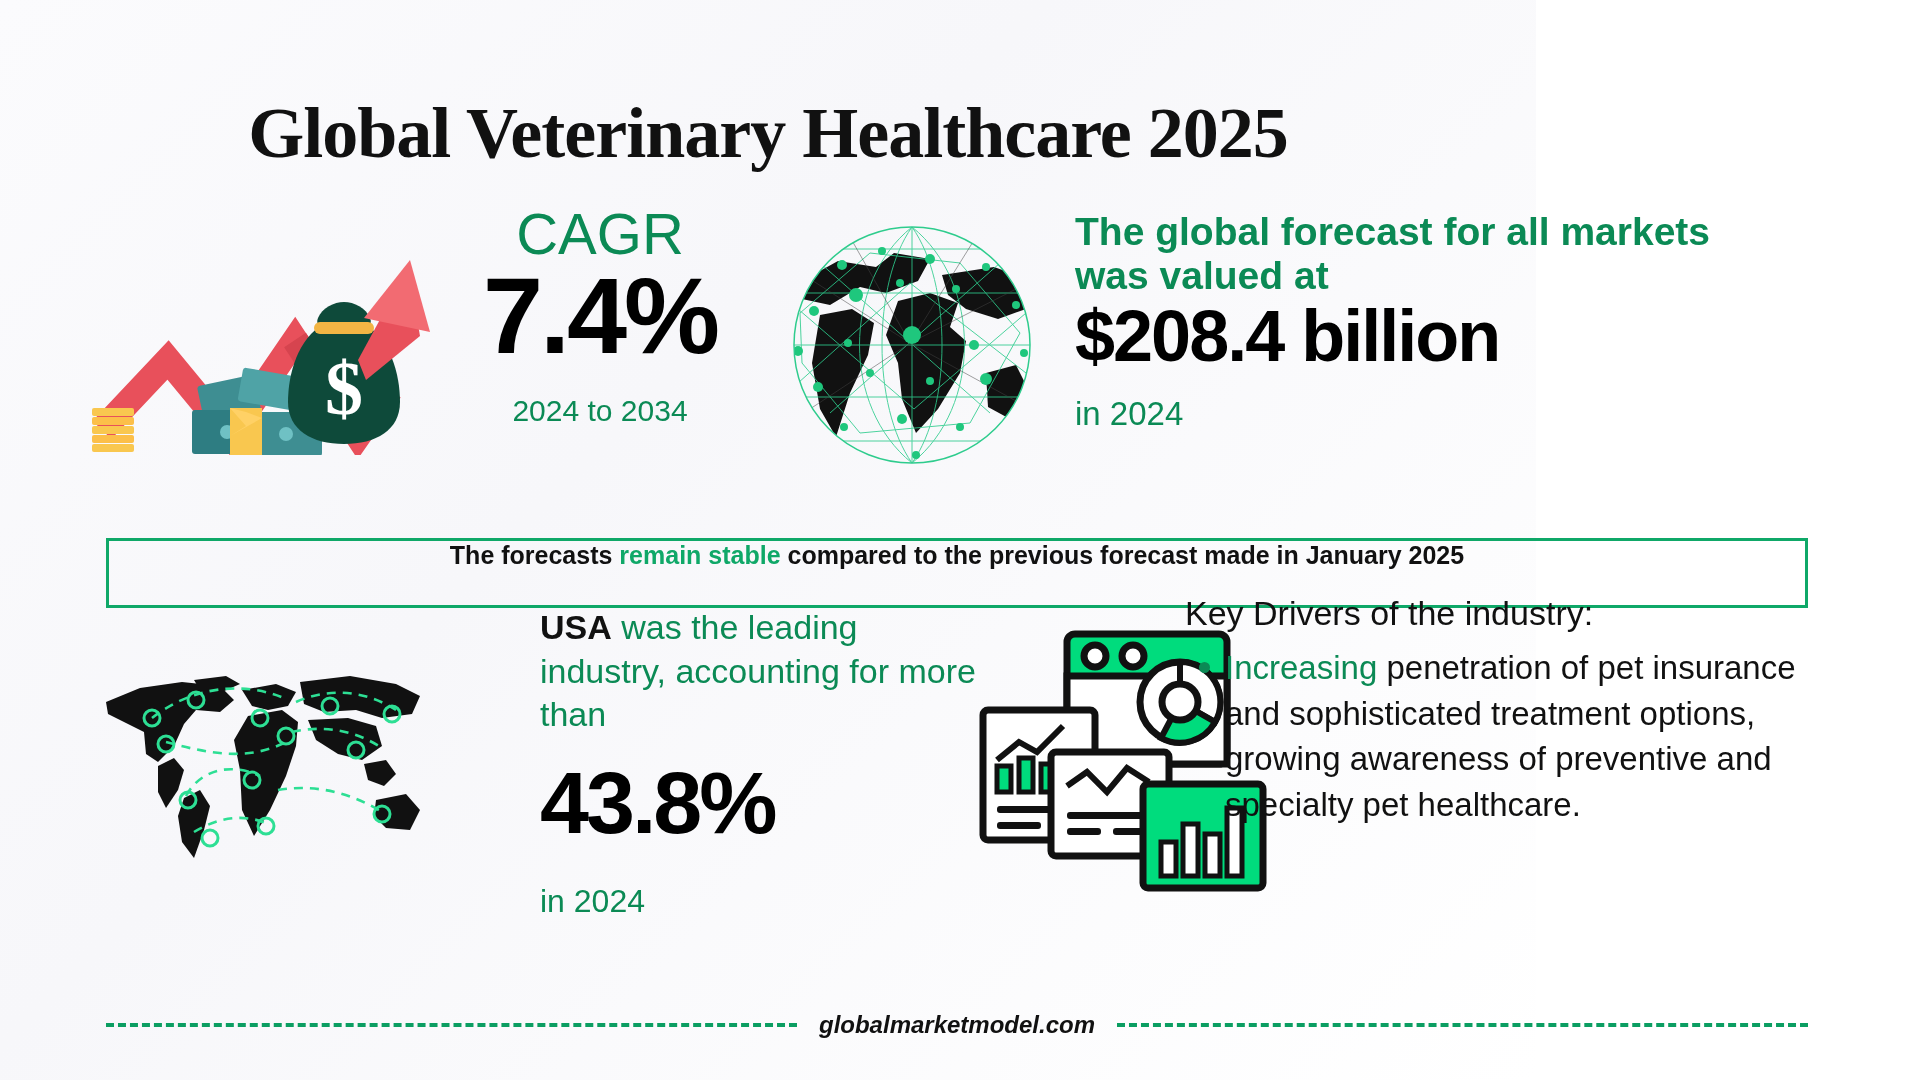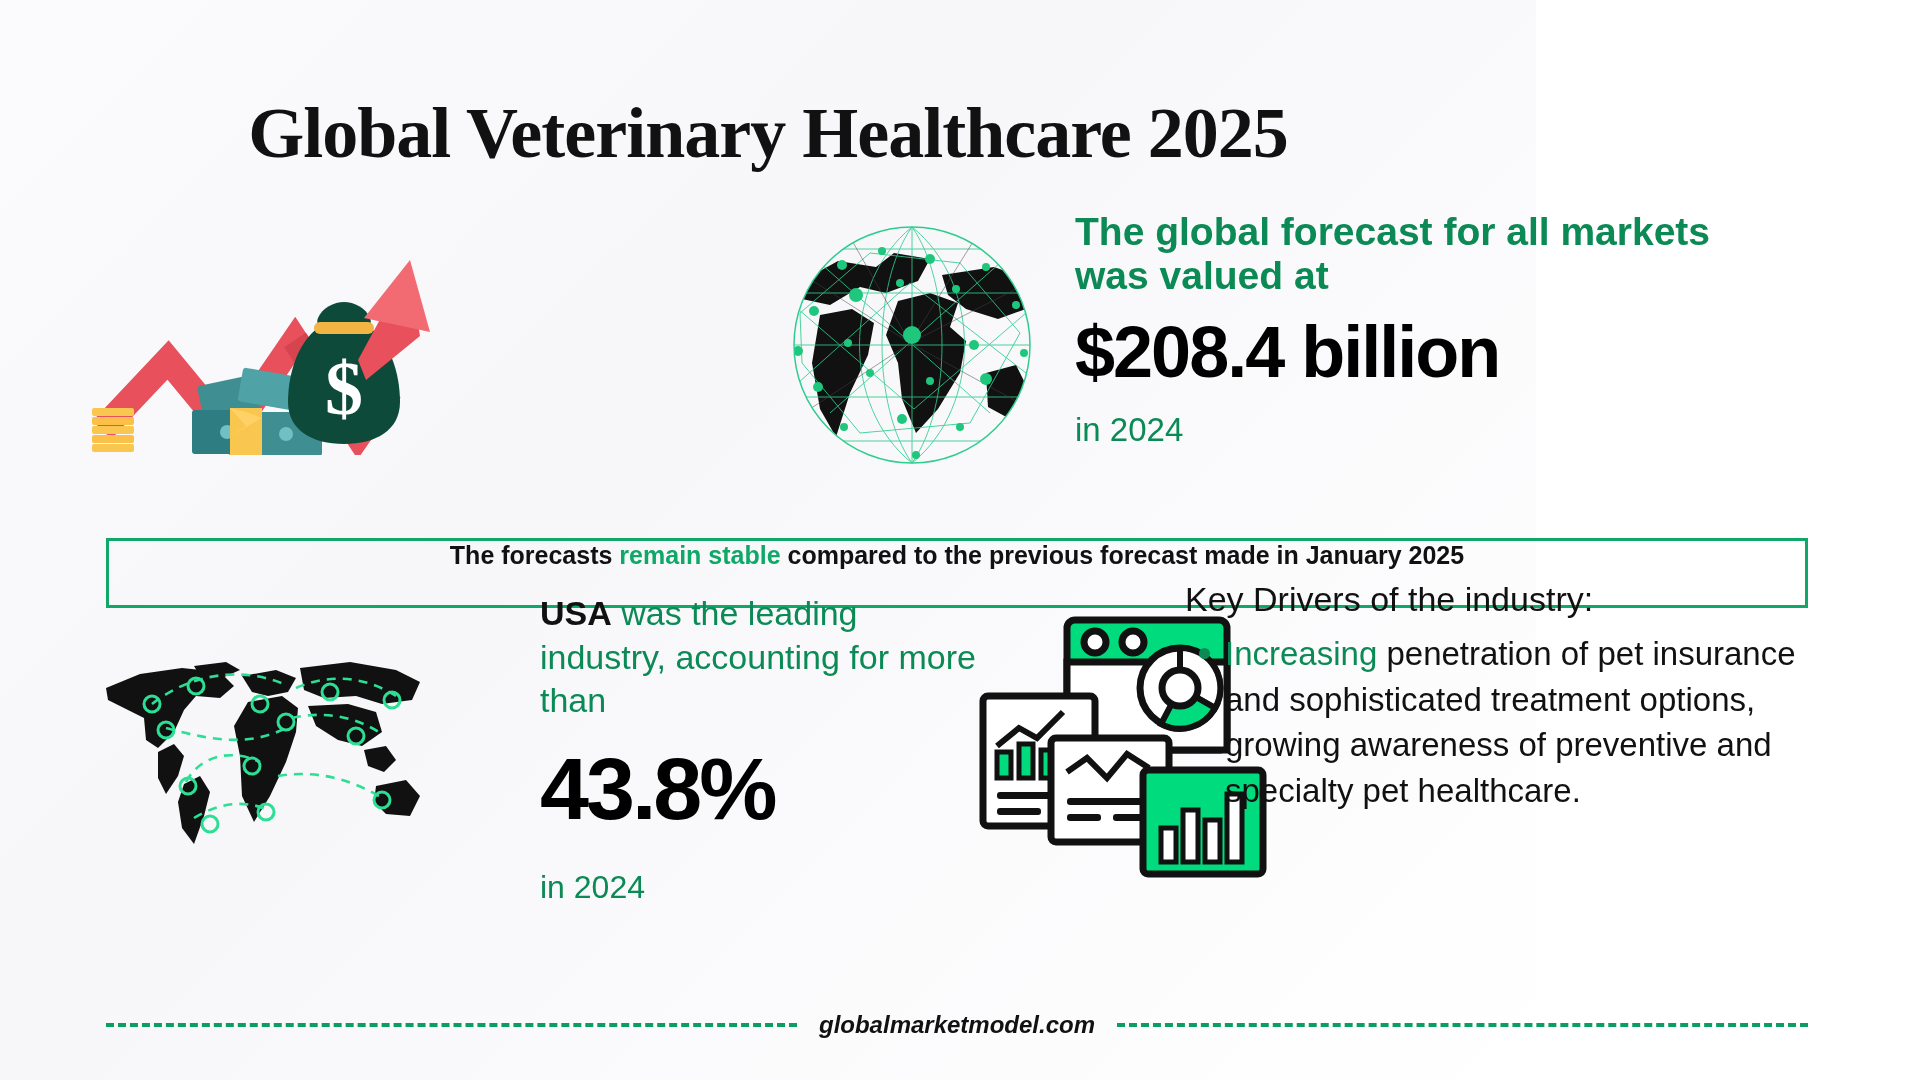--- a/index.html
+++ b/index.html
@@ -46,40 +46,40 @@
   .cagr-sub{
     font-size:30px;color:#0b8a55;text-align:center;margin-top:22px;
   }
 
   .value-block{position:absolute;left:985px;top:5px;width:640px;}
   .value-lead{
     font-size:39px;color:#0b8a55;line-height:1.12;font-weight:700;
   }
   .value-big{
     font-size:72px;font-weight:700;color:#000;line-height:1.1;
-    margin-top:16px;letter-spacing:-2px;
+    letter-spacing:-2px;
   }
   .value-sub{
     font-size:33px;color:#0b8a55;margin-top:18px;
   }
 
   
   .banner{
     position:absolute;left:106px;top:538px;width:1702px;height:70px;
     border:3px solid #0fa868;
     box-sizing:border-box;
     display:flex;justify-content:center;
   }
   .banner-text{
     font-size:25px;font-weight:700;color:#111;white-space:nowrap;
   }
   .banner-text .hl{color:#0fa868;}
 
   
-  .row2{position:absolute;left:90px;top:592px;width:1740px;height:340px;}
+  .row2{position:absolute;left:90px;top:606px;width:1740px;height:340px;}
 
   .map-icon{position:absolute;left:10px;top:60px;width:330px;height:200px;}
 
   .usa-block{position:absolute;left:450px;top:0px;width:440px;}
   .usa-lead{font-size:34px;line-height:1.28;color:#0b8a55;}
   .usa-lead .strong{color:#111;font-weight:700;}
   .usa-value{
     font-size:88px;font-weight:700;color:#000;letter-spacing:-3px;
     margin-top:22px;line-height:1.0;
   }
@@ -155,20 +155,25 @@
           <text x="56" y="112" font-family="Liberation Serif, serif" font-size="76" font-weight="700" fill="#ffffff" text-anchor="middle">$</text>
         </g>
 
         <g transform="translate(268,0)">
           <path d="M0 120 L50 28 L62 96 L8 140 Z" fill="#e8505b"></path>
           <path d="M52 20 L72 92 L6 78 Z" fill="#f26b72"></path>
         </g>
       </svg>
     </div>
 
+    <div class="cagr-block">
+      <div class="cagr-label">CAGR</div>
+      <div class="cagr-value">7.4%</div>
+      <div class="cagr-sub">2024 to 2034</div>
+    </div>
 
     <div class="globe-icon">
       <svg viewBox="0 0 245 245" width="245" height="245">
         <defs>
           <clipPath id="gclip">
               <circle cx="122" cy="122" r="118"></circle>
             </clipPath>
         </defs>
         <g clip-path="url(#gclip)">
 

